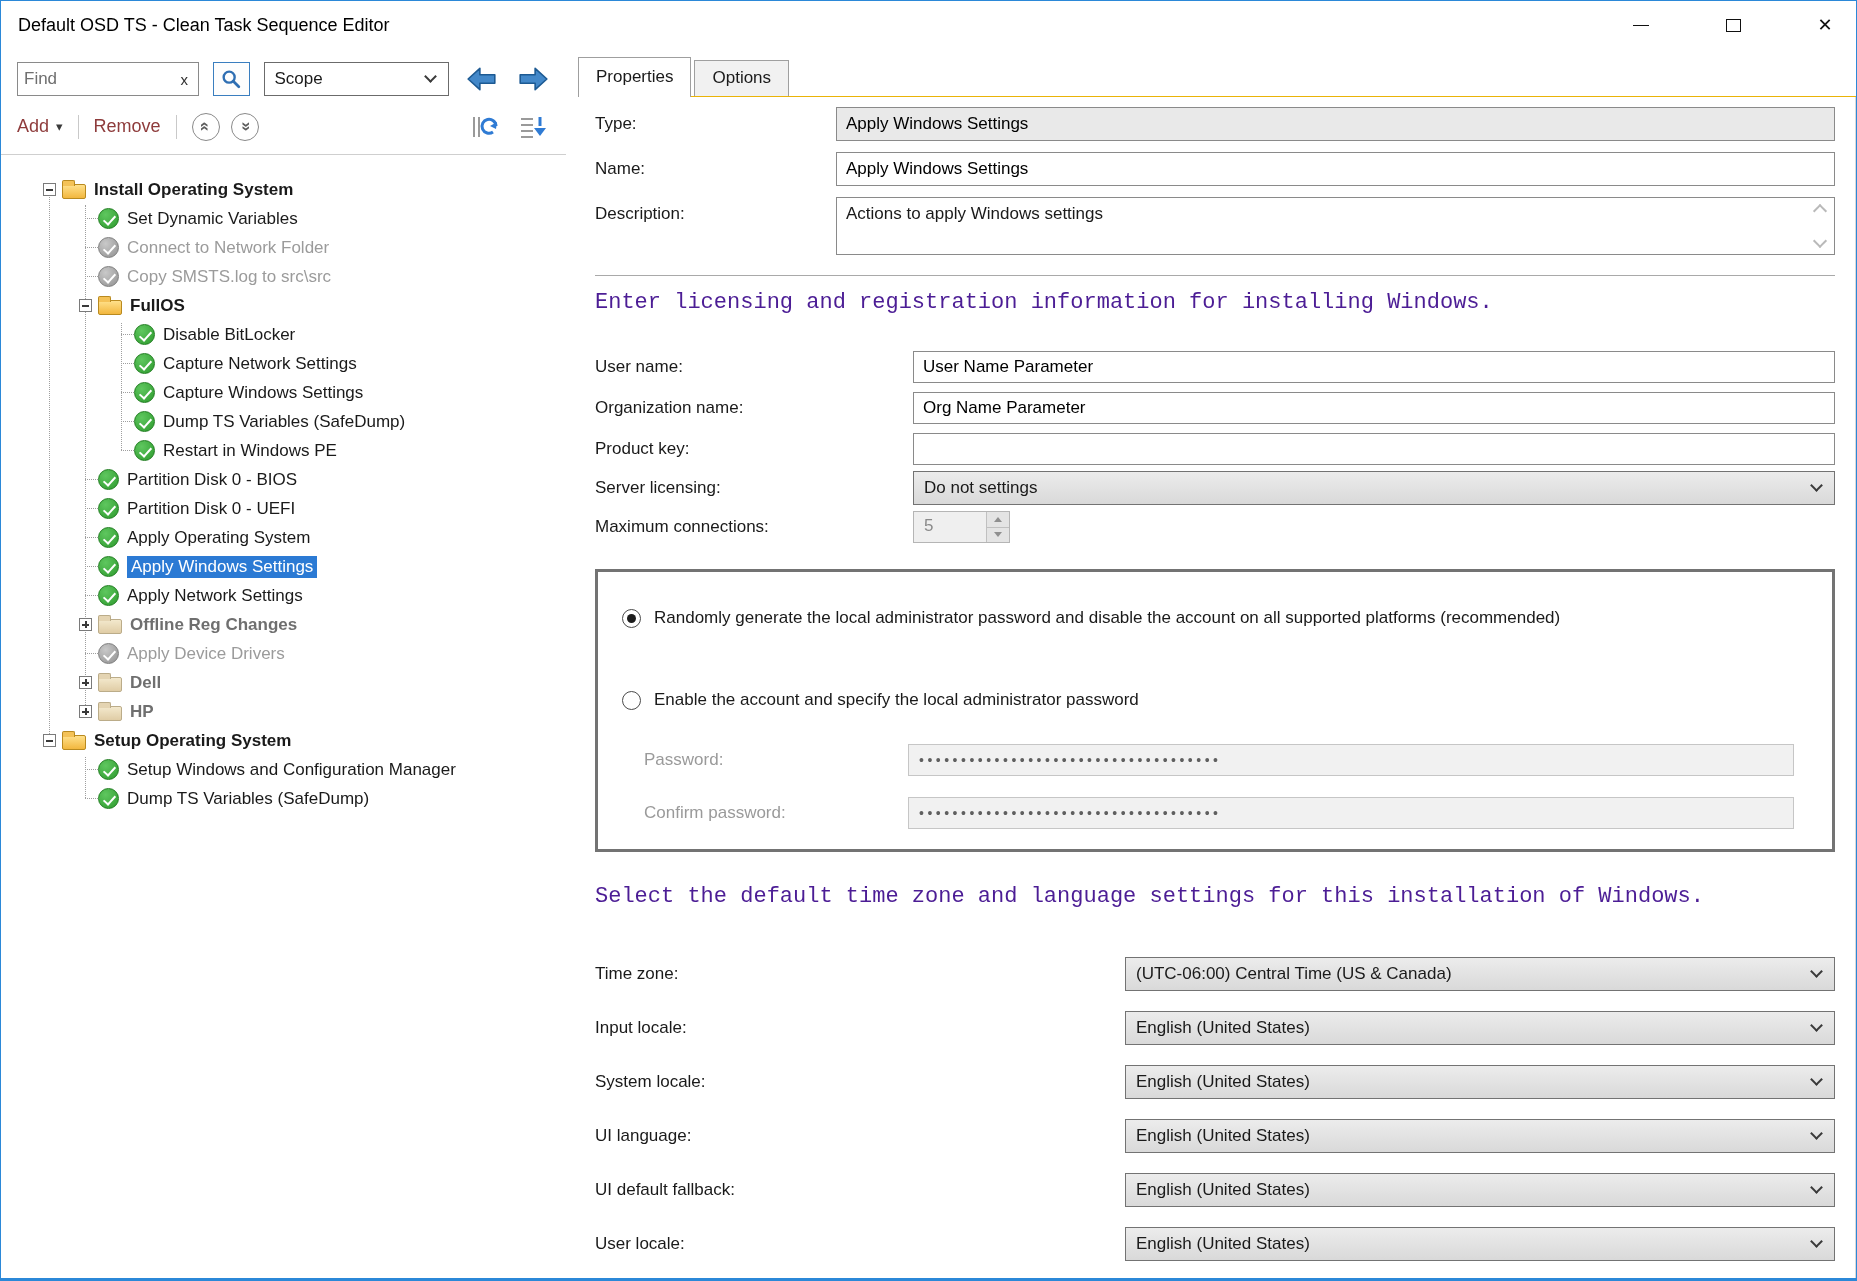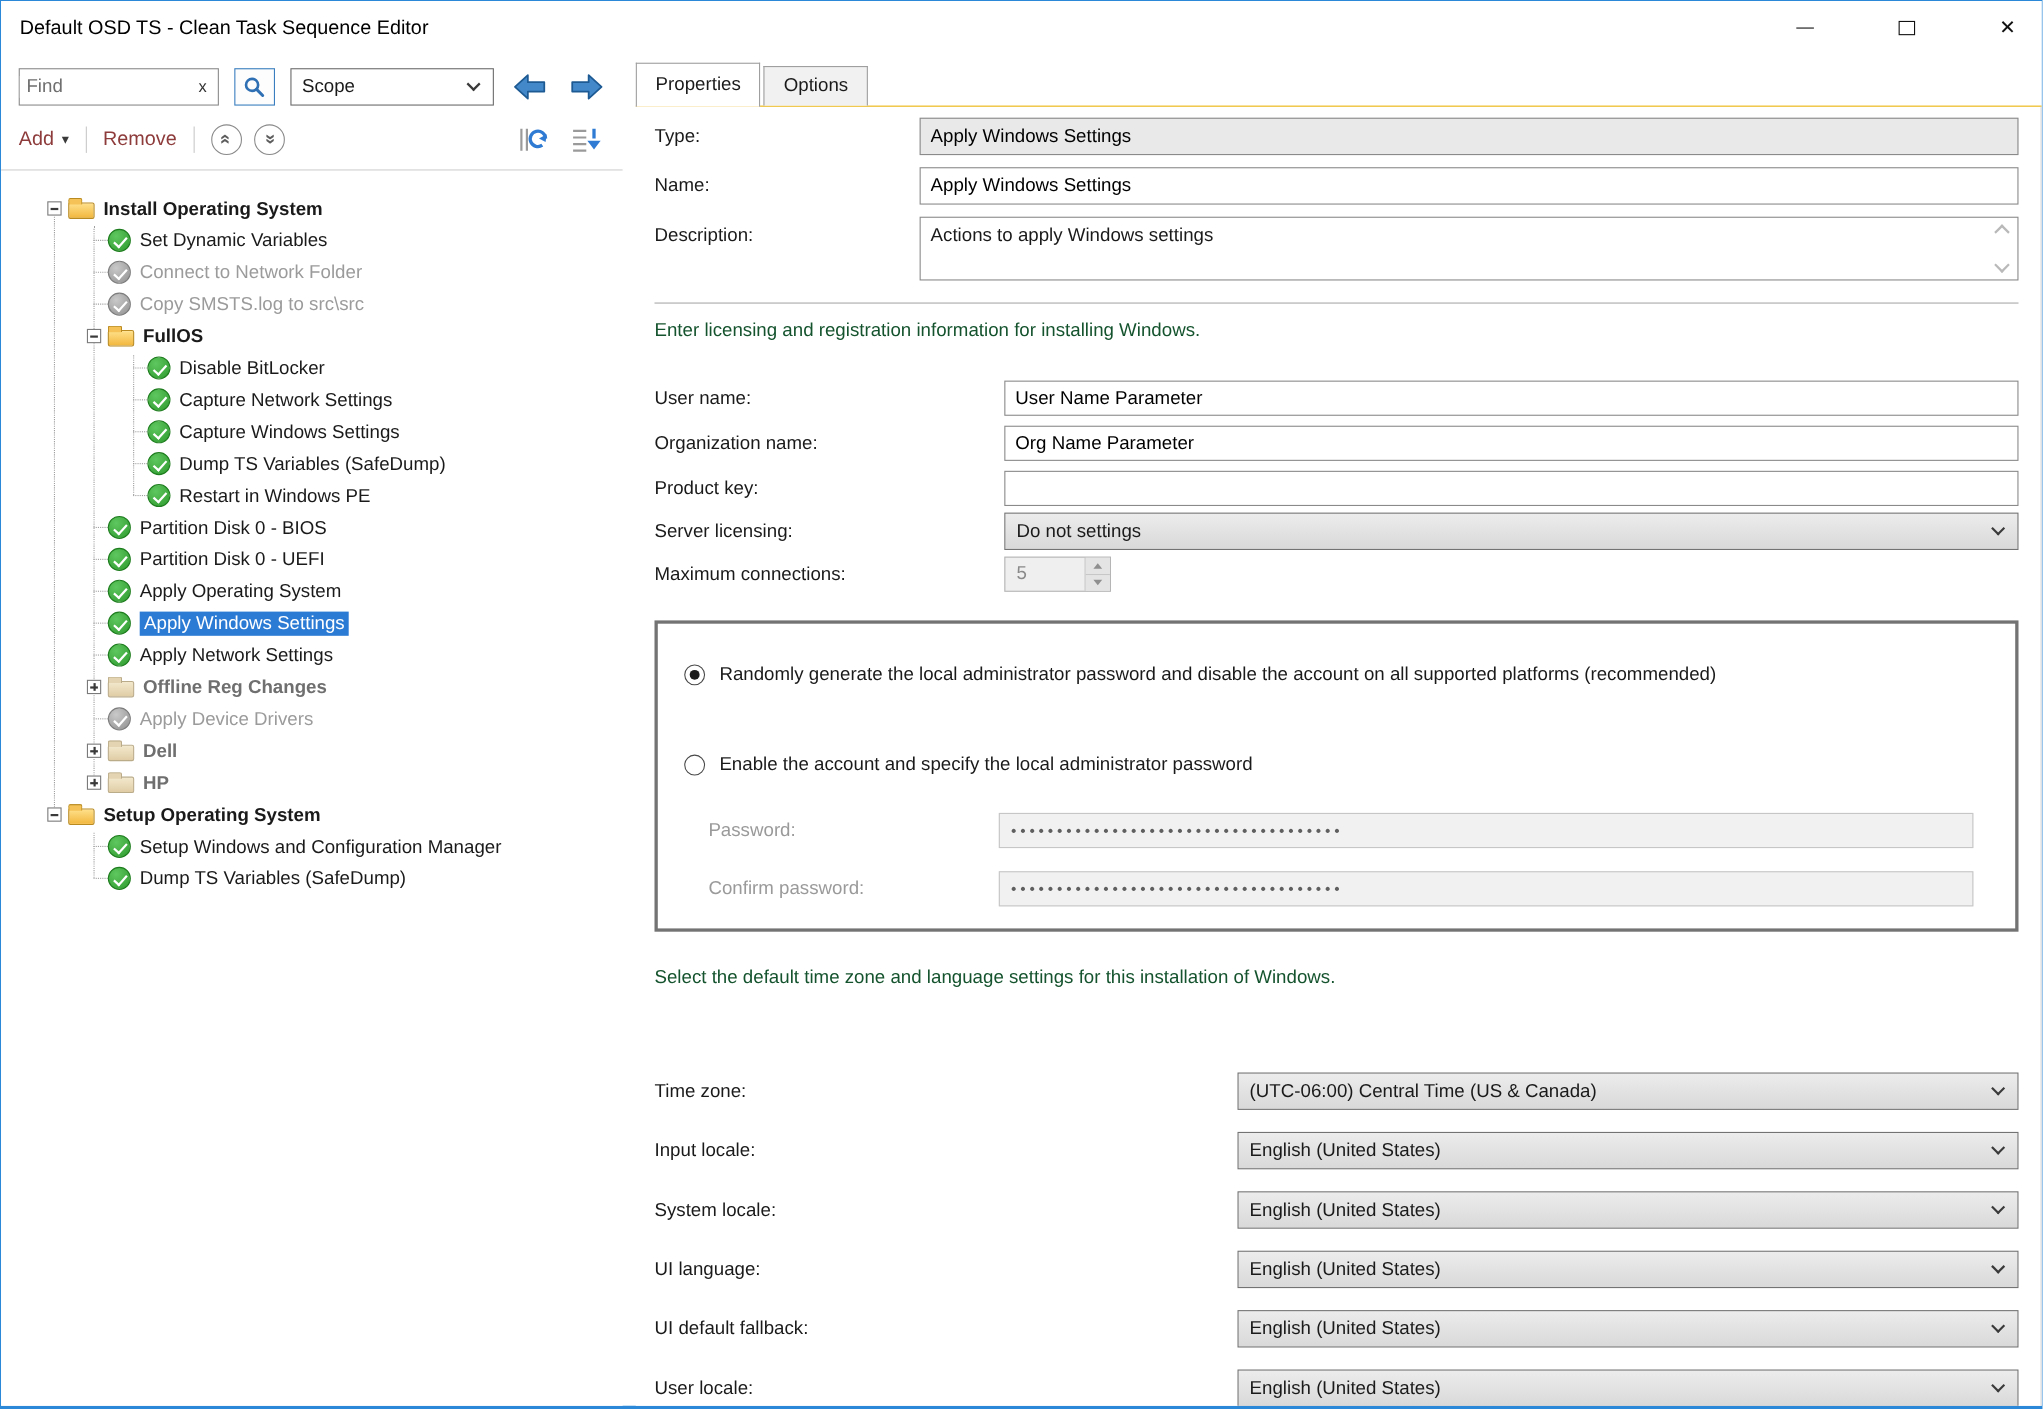--- a/index.html
+++ b/index.html
@@ -85,21 +85,21 @@
   .frow.top { align-items:flex-start; }
   .flabel { flex:none; font-size:17px; }
   .lbl-s1 { width:241px; } .lbl-s2 { width:318px; } .lbl-s3 { width:530px; }
   .tb { flex:1; height:34px; border:1px solid #8a8a8a; background:#fff; font:inherit; padding:0 9px; min-width:0; }
   .tb.ro { background:#e9e9e9; }
   .ta { flex:1; height:58px; border:1px solid #8a8a8a; background:#fff; padding:6px 30px 6px 9px; position:relative; font-size:17px; overflow:hidden; }
   .ta-chev { position:absolute; right:9px; width:10px; height:10px; border-right:2px solid #b9b9b9; border-bottom:2px solid #b9b9b9; }
   .ta-chev.up { top:8px; transform:rotate(-135deg); }
   .ta-chev.dn { bottom:8px; transform:rotate(45deg); }
   .sep { border-top:1px solid #a9a9a9; margin:20px 0 14px 0; }
-  .intro { font-size:17px; color:#14532d; }
+  .intro { font-size:22px; color:#4c1d95;font-family:Liberation Mono, monospace; }
   .dd { flex:1; height:34px; border:1px solid #737373; background:linear-gradient(#ececec,#d9d9d9); display:flex; align-items:center; padding:0 30px 0 10px; position:relative; font-size:17px; min-width:0; }
   .dd span.ddval { overflow:hidden; text-overflow:ellipsis; white-space:nowrap; }
   .spin { width:97px; height:32px; border:1px solid #b5b5b5; background:#efefef; display:flex; }
   .spin .val { flex:1; color:#8a8a8a; font-size:17px; padding:4px 0 0 10px; }
   .sbtns { width:23px; border-left:1px solid #c0c0c0; display:flex; flex-direction:column; }
   .sb { flex:1; background:#e4e4e4; display:flex; align-items:center; justify-content:center; }
   .sb.up { border-bottom:1px solid #c0c0c0; }
   .sb.up::after { content:""; border-left:4px solid transparent; border-right:4px solid transparent; border-bottom:5px solid #8f8f8f; }
   .sb.dn::after { content:""; border-left:4px solid transparent; border-right:4px solid transparent; border-top:5px solid #8f8f8f; }
 
@@ -388,21 +388,21 @@
           <div class="pwf">••••••••••••••••••••••••••••••••••••</div>
         </div>
         <div class="frow pwrow" style="margin-top:21px;">
           <span class="pwlabel">Confirm password:</span>
           <div class="pwf">••••••••••••••••••••••••••••••••••••</div>
         </div>
       </div>
 
       <div class="intro" style="margin-top:32px;">Select the default time zone and language settings for this installation of Windows.</div>
 
-      <div class="frow lrow" style="margin-top:76px;">
+      <div class="frow lrow" style="margin-top:48px;">
         <span class="flabel lbl-s3">Time zone:</span>
         <div class="dd">
             <span class="ddval">(UTC-06:00) Central Time (US &amp; Canada)</span>
             <span class="chev"></span>
           </div>
       </div>
       <div class="frow lrow">
         <span class="flabel lbl-s3">Input locale:</span>
         <div class="dd">
             <span class="ddval">English (United States)</span>

